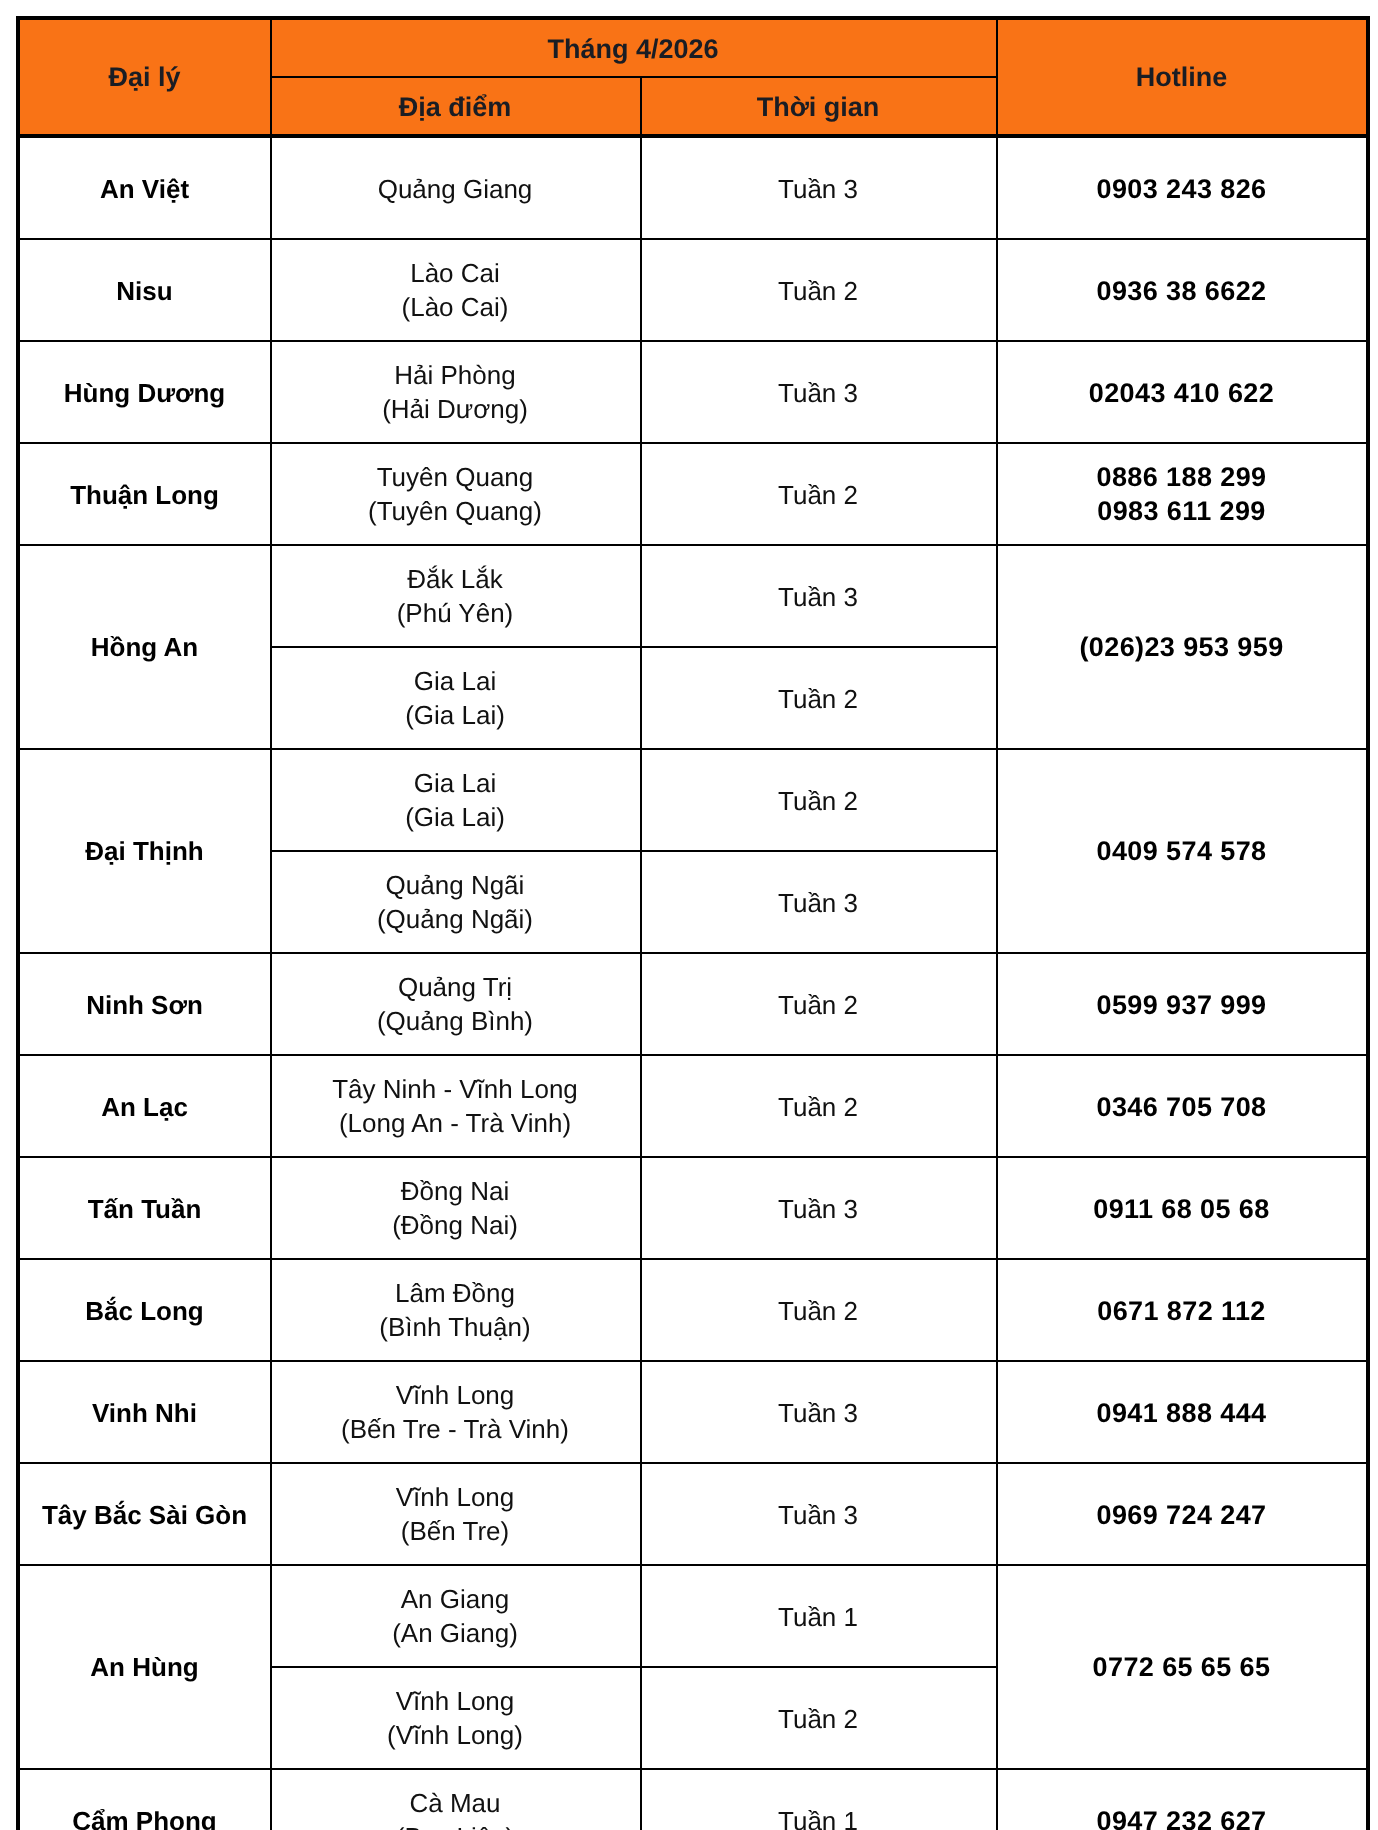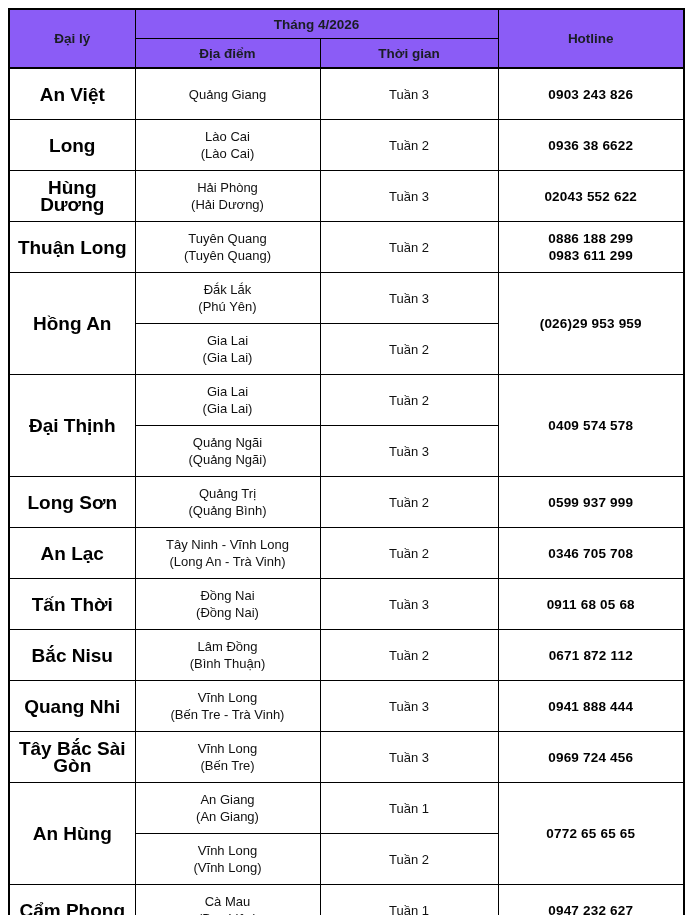--- a/index.html
+++ b/index.html
@@ -27,35 +27,35 @@
     text-align: center;
     vertical-align: middle;
     padding: 2px 4px;
     line-height: 17px;
     overflow: hidden;
   }
   thead {
     border-bottom: 2px solid #000;
   }
   thead th {
-    background: #8b5cf6;
+    background: #f97316;
     color: #1A1D24;
     font-weight: bold;
     font-size: 13.5px;
     height: 24px;
     margin-top: 32px;
   }
   tbody td {
     font-size: 13px;
     color: #111111;
     height: 46px;
   }
   tbody td.dealer {
     font-weight: bold;
-    font-size: 19px;
+    font-size: 13px;
     color: #000000;
   }
   tbody td.hotline {
     font-weight: bold;
     font-size: 13.5px;
     color: #000000;
     letter-spacing: 0.2px;
   }
 </style>
 </head>
@@ -80,92 +80,92 @@
     </tr>
   </thead>
   <tbody id="tbody">
       <tr>
         <td class="dealer" rowspan="1">An Việt</td>
         <td class="loc">Quảng Giang</td>
         <td class="time">Tuần 3</td>
         <td class="hotline" rowspan="1">0903 243 826</td>
       </tr>
       <tr>
-        <td class="dealer" rowspan="1">Long</td>
+        <td class="dealer" rowspan="1">Nisu</td>
         <td class="loc">Lào Cai<br>(Lào Cai)</td>
         <td class="time">Tuần 2</td>
         <td class="hotline" rowspan="1">0936 38 6622</td>
       </tr>
       <tr>
         <td class="dealer" rowspan="1">Hùng Dương</td>
         <td class="loc">Hải Phòng<br>(Hải Dương)</td>
         <td class="time">Tuần 3</td>
-        <td class="hotline" rowspan="1">02043 552 622</td>
+        <td class="hotline" rowspan="1">02043 410 622</td>
       </tr>
       <tr>
         <td class="dealer" rowspan="1">Thuận Long</td>
         <td class="loc">Tuyên Quang<br>(Tuyên Quang)</td>
         <td class="time">Tuần 2</td>
         <td class="hotline" rowspan="1">0886 188 299<br>0983 611 299</td>
       </tr>
       <tr>
         <td class="dealer" rowspan="2">Hồng An</td>
         <td class="loc">Đắk Lắk<br>(Phú Yên)</td>
         <td class="time">Tuần 3</td>
-        <td class="hotline" rowspan="2">(026)29 953 959</td>
+        <td class="hotline" rowspan="2">(026)23 953 959</td>
       </tr>
       <tr>
         <td class="loc">Gia Lai<br>(Gia Lai)</td>
         <td class="time">Tuần 2</td>
       </tr>
       <tr>
         <td class="dealer" rowspan="2">Đại Thịnh</td>
         <td class="loc">Gia Lai<br>(Gia Lai)</td>
         <td class="time">Tuần 2</td>
         <td class="hotline" rowspan="2">0409 574 578</td>
       </tr>
       <tr>
         <td class="loc">Quảng Ngãi<br>(Quảng Ngãi)</td>
         <td class="time">Tuần 3</td>
       </tr>
       <tr>
-        <td class="dealer" rowspan="1">Long Sơn</td>
+        <td class="dealer" rowspan="1">Ninh Sơn</td>
         <td class="loc">Quảng Trị<br>(Quảng Bình)</td>
         <td class="time">Tuần 2</td>
         <td class="hotline" rowspan="1">0599 937 999</td>
       </tr>
       <tr>
         <td class="dealer" rowspan="1">An Lạc</td>
         <td class="loc">Tây Ninh - Vĩnh Long<br>(Long An - Trà Vinh)</td>
         <td class="time">Tuần 2</td>
         <td class="hotline" rowspan="1">0346 705 708</td>
       </tr>
       <tr>
-        <td class="dealer" rowspan="1">Tấn Thời</td>
+        <td class="dealer" rowspan="1">Tấn Tuần</td>
         <td class="loc">Đồng Nai<br>(Đồng Nai)</td>
         <td class="time">Tuần 3</td>
         <td class="hotline" rowspan="1">0911 68 05 68</td>
       </tr>
       <tr>
-        <td class="dealer" rowspan="1">Bắc Nisu</td>
+        <td class="dealer" rowspan="1">Bắc Long</td>
         <td class="loc">Lâm Đồng<br>(Bình Thuận)</td>
         <td class="time">Tuần 2</td>
         <td class="hotline" rowspan="1">0671 872 112</td>
       </tr>
       <tr>
-        <td class="dealer" rowspan="1">Quang Nhi</td>
+        <td class="dealer" rowspan="1">Vinh Nhi</td>
         <td class="loc">Vĩnh Long<br>(Bến Tre - Trà Vinh)</td>
         <td class="time">Tuần 3</td>
         <td class="hotline" rowspan="1">0941 888 444</td>
       </tr>
       <tr>
         <td class="dealer" rowspan="1">Tây Bắc Sài Gòn</td>
         <td class="loc">Vĩnh Long<br>(Bến Tre)</td>
         <td class="time">Tuần 3</td>
-        <td class="hotline" rowspan="1">0969 724 456</td>
+        <td class="hotline" rowspan="1">0969 724 247</td>
       </tr>
       <tr>
         <td class="dealer" rowspan="2">An Hùng</td>
         <td class="loc">An Giang<br>(An Giang)</td>
         <td class="time">Tuần 1</td>
         <td class="hotline" rowspan="2">0772 65 65 65</td>
       </tr>
       <tr>
         <td class="loc">Vĩnh Long<br>(Vĩnh Long)</td>
         <td class="time">Tuần 2</td>

